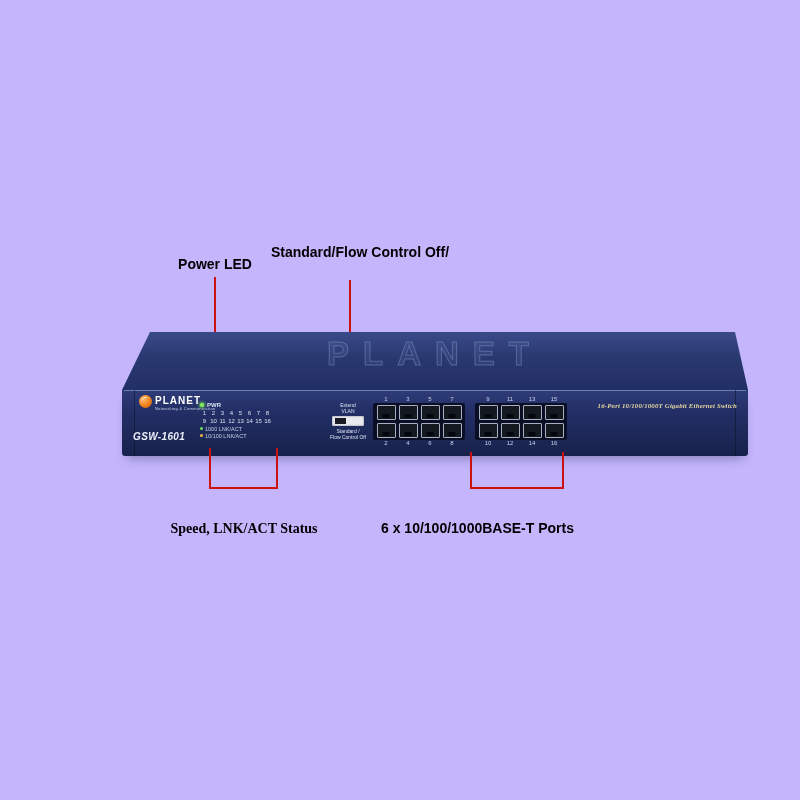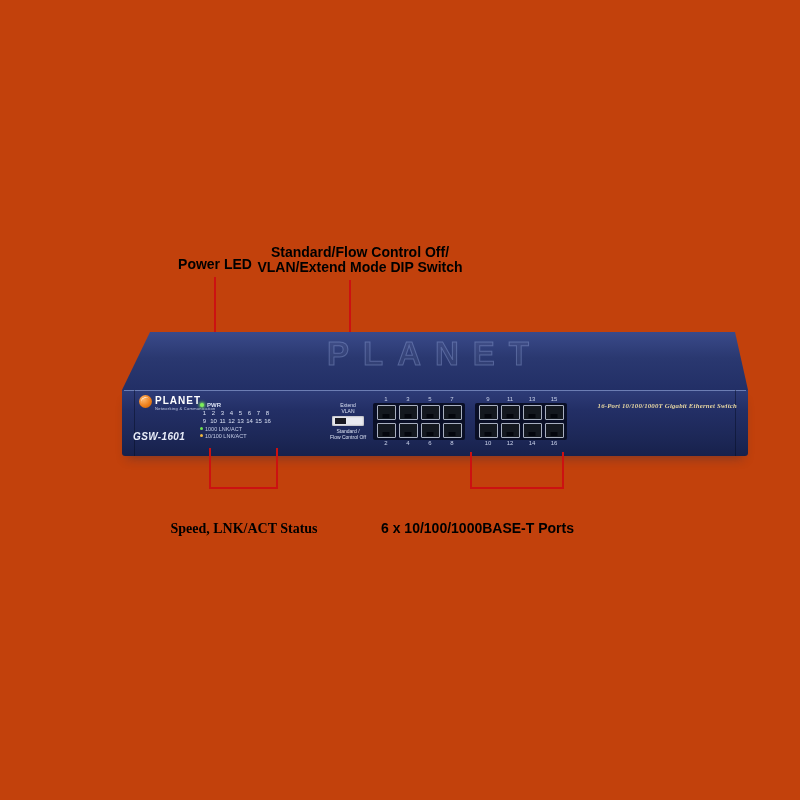--- a/index.html
+++ b/index.html
@@ -1,18 +1,18 @@
 <!DOCTYPE html>
 <html style="--line-color: #cc1111; --chassis-front: #1d2858; --chassis-top: #2a3870; --logo-orange: #ef7f1a; --title-gold: #e7d7a2; --power-led-green: #7ef05a;"><head>
 <meta charset="utf-8">
 <style>
   * { margin:0; padding:0; box-sizing:border-box; }
   html,body { background:#ffffff; }
   body { font-family:"Liberation Sans", sans-serif; }
-  .canvas { position:relative; width:800px; height:800px; background:#c2410c; overflow:hidden; margin:0 auto; }
+  .canvas { position:relative; width:800px; height:800px; background:#c4b5fd; overflow:hidden; margin:0 auto; }
 
   
   .callout-label { position:absolute; font-size:14px; font-weight:bold; color:#000; text-align:center; line-height:15px; }
   #lbl-power { left:150px; top:257px; width:130px; }
   #lbl-dip   { left:250px; top:245px; width:220px; }
   .cl-line { display:block; }
   .vline { position:absolute; width:2px; background:var(--line-color,#c11); }
   .hline { position:absolute; height:2px; background:var(--line-color,#c11); }
   #line-power { left:214px; top:277px; height:140px; }
   #line-dip   { left:349px; top:280px; height:132px; }
@@ -84,21 +84,20 @@
     white-space:nowrap; letter-spacing:0.2px; }
 </style>
 </head>
 <body>
 
 <div class="canvas">
 
   <div class="callout-label" id="lbl-power">Power LED</div>
   <div class="callout-label" id="lbl-dip">
     <span class="cl-line">Standard/Flow Control Off/</span>
-    <span class="cl-line">VLAN/Extend Mode DIP Switch</span>
   </div>
   <div class="vline" id="line-power"></div>
   <div class="vline" id="line-dip"></div>
 
   <div class="chassis-top">
     <div class="embossed">PLANET</div>
   </div>
 
   <div class="chassis-front">
     <div class="seam seam-l"></div>

